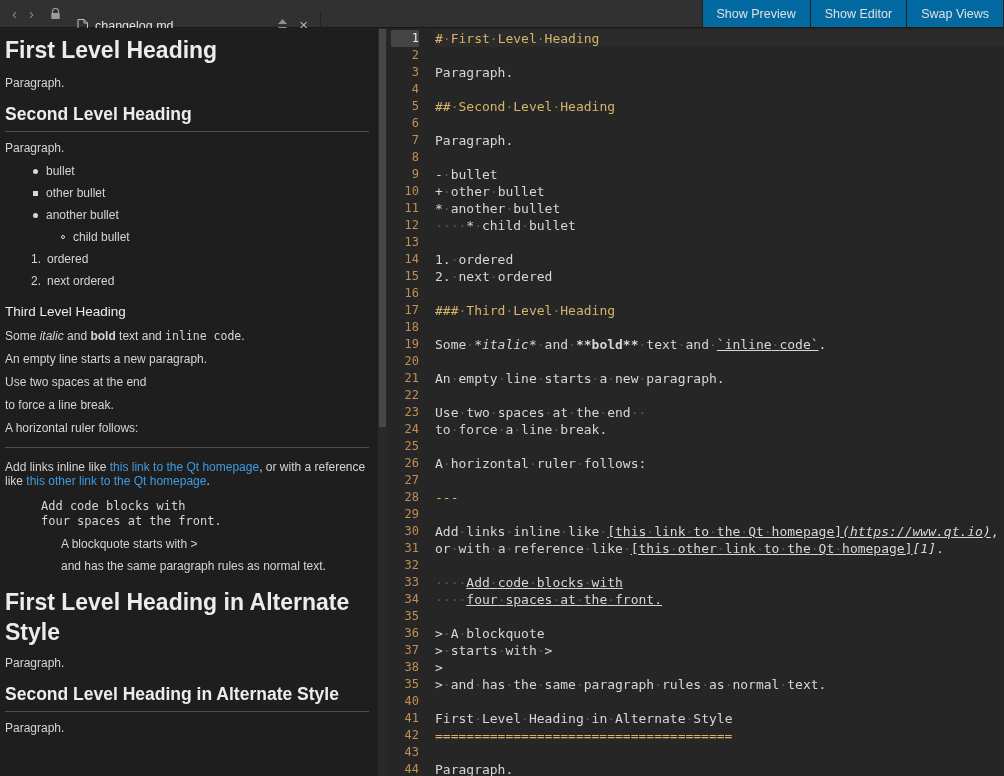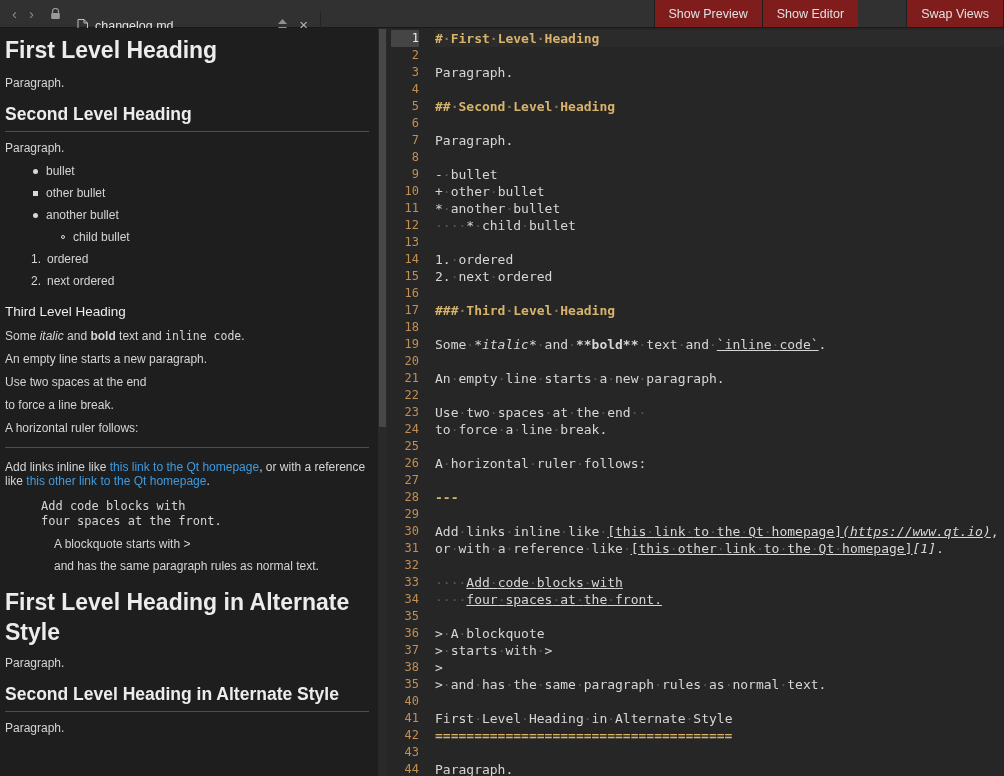--- a/index.html
+++ b/index.html
@@ -25,25 +25,25 @@
     border-right:1px solid #242424; padding:0 4px 0 8px;margin-top:24px;
   }
   .doc-icon-wrap { display:flex; align-items:center; margin-right:7px; }
   .filename { font-size:12.5px; color:#e2e2e2; flex:1; white-space:nowrap; overflow:hidden; }
   .split-wrap { display:flex; align-items:center; padding:0 8px; }
   .close-btn { font-size:15px; color:#b5b5b5; padding:0 8px 2px 4px; line-height:24px; }
   .topbar-spacer { flex:1; }
   .tb-buttons { display:flex; height:100%; }
   .tb-btn {
     height:100%; display:flex; align-items:center; padding:0 14px;
-    background:#7f1d1d; border-left:1px solid #1e1e1e;
+    background:#0369a1; border-left:1px solid #1e1e1e;
     color:#e0e0e0; font-size:12.5px; font-family:"Liberation Sans",sans-serif;
     cursor:default; border-top:none; border-bottom:none; border-right:none;
   }
-  .tb-btn:last-child { border-right:1px solid #1e1e1e;margin-left:48px; }
+  .tb-btn:last-child { border-right:1px solid #1e1e1e; }
 
   
   .main { flex:1; display:flex; overflow:hidden; }
 
   
   .preview {
     width:378px; flex:0 0 378px; background:#1e1e1e; color:#d4d4d4;
     padding:4px 4px 0 5px; overflow:hidden;
   }
   .pv-h1 { font-size:23px; line-height:28px; font-weight:bold; color:#ececec; margin:4px 0 12px; }
@@ -59,42 +59,42 @@
   .m-disc   { display:inline-block; width:5px; height:5px; border-radius:50%; background:#d8d8d8; margin-right:8px; flex:0 0 auto; }
   .m-square { display:inline-block; width:5px; height:5px; background:#d8d8d8; margin-right:8px; flex:0 0 auto; }
   .m-circle { display:inline-block; width:4px; height:4px; border:1px solid #d8d8d8; border-radius:50%; background:transparent; margin-right:8px; flex:0 0 auto; }
   .pv-ol { display:flex; padding-left:26px; font-size:12px; margin:8px 0; }
   .pv-ol .num { margin-right:6px; }
   .pv-hr { border:0; border-top:1px solid #4f4f4f; margin:12px 5px 12px 0; }
   .pv-link { color:#3f9be0; text-decoration:none; cursor:pointer; }
   .pv-code { font-family:"DejaVu Sans Mono", monospace; font-size:11.5px; }
   .pv-codeblock { font-family:"DejaVu Sans Mono", monospace; font-size:12px; line-height:15px; margin:11px 0 8px 36px; color:#d4d4d4; }
   .pv-quote { margin-left:40px; }
-  .pv-quote .pv-p { margin:8px 9px; }
+  .pv-quote .pv-p { margin:8px 16px; }
 
   
   .scrollstrip { width:9px; flex:0 0 9px; background:#292929; position:relative; }
   .scroll-thumb { position:absolute; top:1px; left:1px; width:7px; height:398px; background:#474747; }
 
   
   .editor {
     flex:1; background:#262626; display:flex; overflow:hidden;
     font-family:"DejaVu Sans Mono", monospace; font-size:13px; line-height:17px;
   }
   .gutter {
     flex:0 0 41px; width:41px; text-align:right; padding:2px 9px 0 4px;
     color:#c28f55; font-size:12px;
   }
   .gnum { height:17px; line-height:17px; }
   .gnum.current { background:#454545; color:#ececec; border-radius:1px; }
   .codearea { flex:1; padding:2px 0 0 7px; color:#d6d6d6; overflow:hidden; }
   .row { height:17px; line-height:17px; white-space:pre; }
   .row.current { background:#2b2b2b; }
   .seg-t  { color:#d6d6d6; }
-  .seg-h  { color:#d8b46a; font-weight:bold; }
+  .seg-h  { color:#d8b46a; font-weight:normal; }
   .seg-i  { color:#d6d6d6; font-style:italic; }
   .seg-b  { color:#d6d6d6; font-weight:bold; }
   .seg-u  { color:#d6d6d6; text-decoration:underline; }
   .seg-iu { color:#d6d6d6; font-style:italic; text-decoration:underline; }
   .seg-cu { color:#d6d6d6; text-decoration:underline; }
   .ws { color:#5a5a5a; }
   .seg-h .ws { color:#8a7a4a; }
 </style>
 </head>
 <body>

